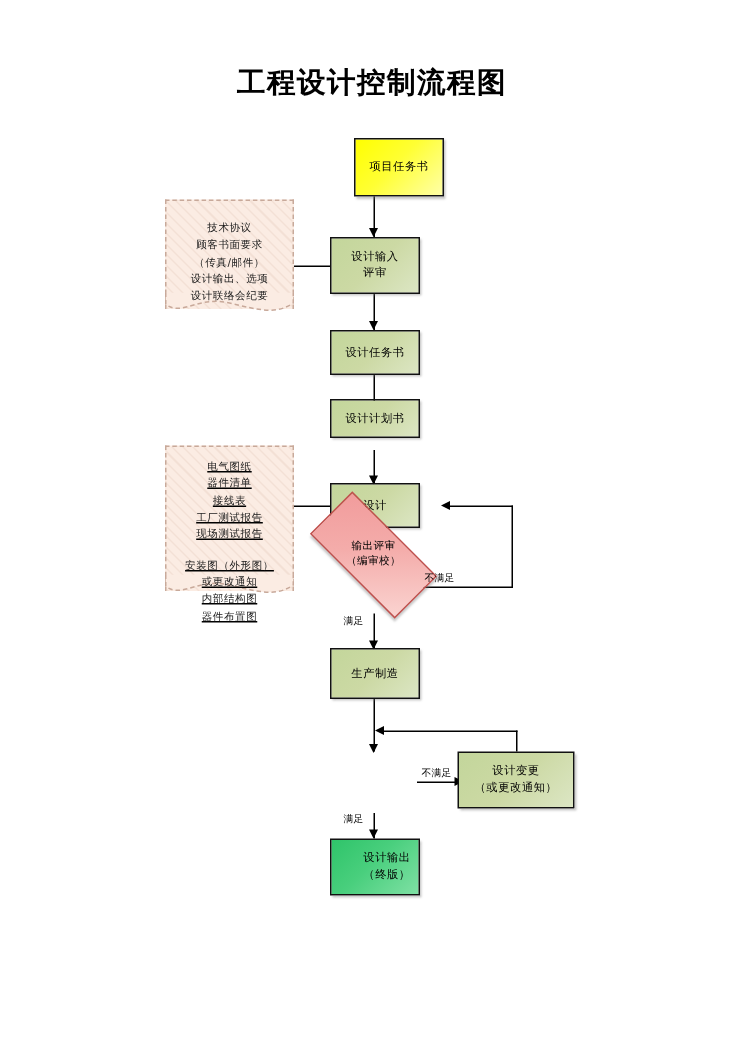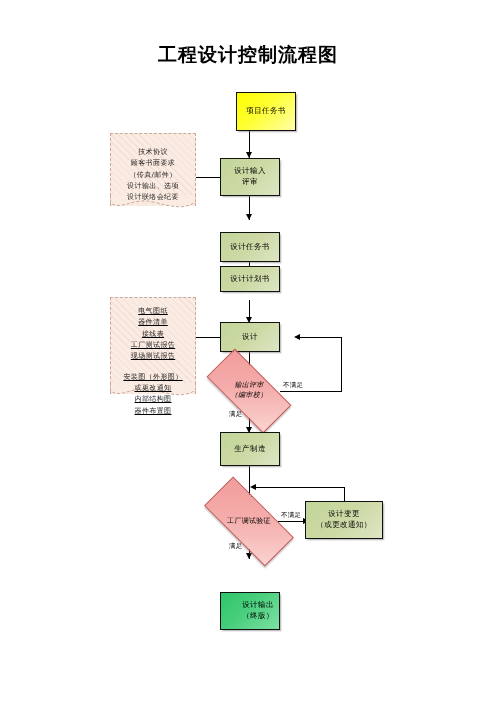--- a/index.html
+++ b/index.html
@@ -176,61 +176,57 @@
     <span class="lbl">项目任务书</span>
   </div>
 
   <div class="node n-green" style="left:220px;top:158px;width:60px;height:38px;">
     <span class="lbl">
       <span>设计输入</span><br>
       <span>评审</span>
     </span>
   </div>
 
-  <div class="node n-green" style="left:220px;top:220px;width:60px;height:30px;margin-top:12px;">
+  <div class="node n-green" style="left:220px;top:220px;width:60px;height:30px;">
     <span class="lbl">设计任务书</span>
   </div>
 
   <div class="node n-green" style="left:220px;top:266px;width:60px;height:26px;">
     <span class="lbl">设计计划书</span>
   </div>
 
   <div class="node n-green" style="left:220px;top:322px;width:60px;height:30px;">
     <span class="lbl">设计</span>
   </div>
 
-  <div class="diamond" style="left:209px;top:371px;width:80px;height:40px;font-style:italic;">
+  <div class="diamond" style="left:209px;top:350px;width:80px;height:40px;">
     <div class="dshape"></div>
     <div class="dtext">
       <span>输出评审</span><br>
       <span>（编审校）</span>
     </div>
   </div>
   <div class="edge-lbl" style="left:283px;top:381px;">不满足</div>
   <div class="edge-lbl" style="left:229px;top:410px;">满足</div>
 
   <div class="node n-green" style="left:220px;top:432px;width:60px;height:34px;text-align:right;">
     <span class="lbl">生产制造</span>
   </div>
 
-  <div class="diamond" style="left:206px;top:501px;width:86px;height:41px;">
-    <div class="dshape"></div>
-    <div class="dtext">工厂调试验证</div>
-  </div>
   <div class="edge-lbl" style="left:281px;top:511px;">不满足</div>
   <div class="edge-lbl" style="left:229px;top:542px;">满足</div>
 
   <div class="node n-green" style="left:305px;top:501px;width:78px;height:38px;">
     <span class="lbl">
       <span>设计变更</span><br>
       <span>（或更改通知）</span>
     </span>
   </div>
 
-  <div class="node n-emerald" style="left:220px;top:592px;width:60px;height:38px;padding-left:16px;">
+  <div class="node n-emerald" style="left:220px;top:559px;width:60px;height:38px;padding-left:16px;">
     <span class="lbl">
       <span>设计输出</span><br>
       <span>（终版）</span>
     </span>
   </div>
 
   <div class="annot" style="left:110px;top:133px;width:86px;height:86px;">
     <div class="abody" style="height:72px;"></div>
     <svg class="awave" viewBox="0 0 86 16" preserveAspectRatio="none" style="top:62px;height:16px;">
       <path d="M0.5,0 L0.5,8 C12,16 22,2 43,7 C62,11.5 74,15 85.5,7 L85.5,0" fill="#fbece3" stroke="#c8a99a" stroke-width="1" stroke-dasharray="3,2"></path>

